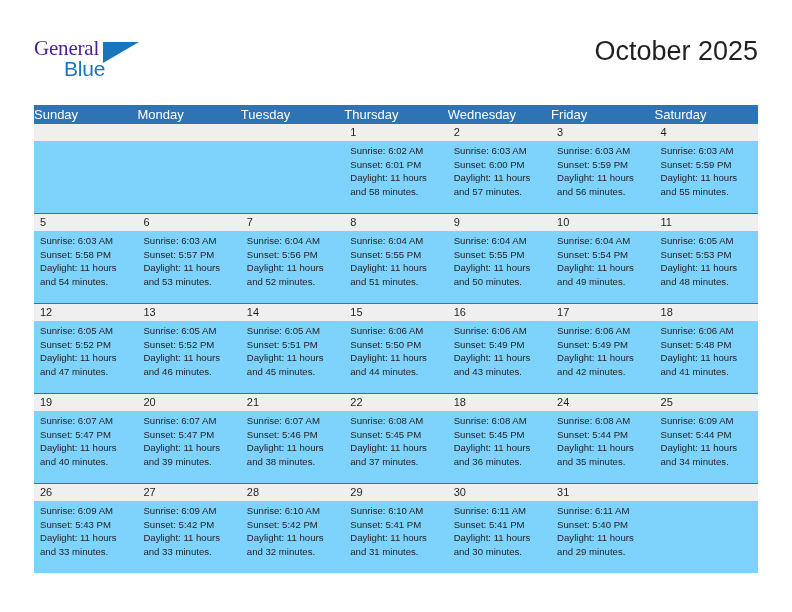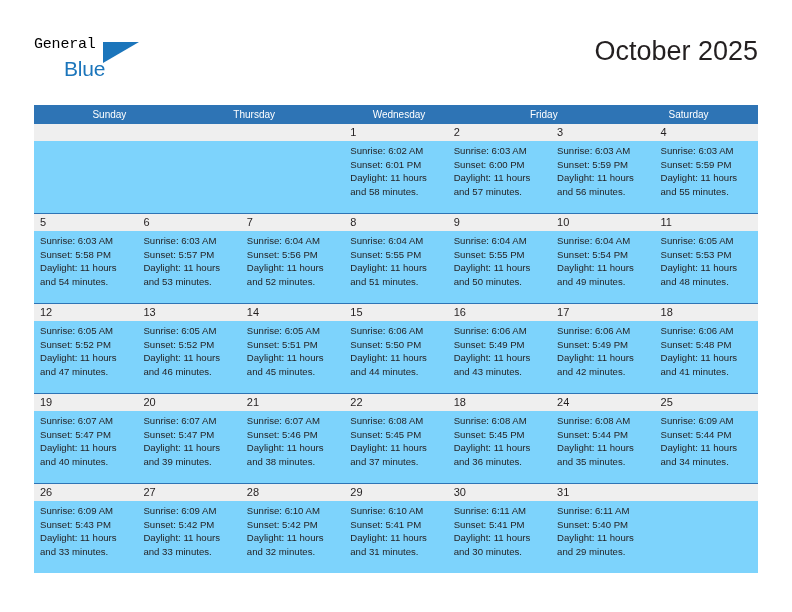--- a/index.html
+++ b/index.html
@@ -34,24 +34,24 @@
     position: absolute;
     left: 34px;
     top: 36px;
     width: 130px;
     height: 46px;
   }
   .logo-general {
     position: absolute;
     left: 0;
     top: 0;
-    font-size: 15px;
+    font-size: 21px;
     letter-spacing: -0.2px;
-    color: #000000;
-    font-family: Liberation Mono, monospace;
+    color: #4c1d95;
+    font-family: Liberation Serif, serif;
   }
   .logo-triangle {
     position: absolute;
     left: 69px;
     top: 6px;
     width: 0;
     height: 0;
     border-left: 36px solid #1b75bb;
     border-bottom: 21px solid transparent;
   }
@@ -93,26 +93,24 @@
     width: 724px;
   }
   .weekday-row {
     display: flex;
     background: #2e74b5;
     height: 19px;
   }
   .weekday {
     flex: 1 1 0;
     color: #ffffff;
-    font-size: 10px;
+    font-size: 13px;
     line-height: 19px;
-    padding-left: 6px;
     box-sizing: border-box;
     white-space: nowrap;
-    text-align: center;
   }
 
   .week {
     position: relative;
   }
   .week + .week {
     border-top: 1.5px solid #2e74b5;
   }
   .daynum-band {
     display: flex;
@@ -159,20 +157,22 @@
     </div>
 
     <div class="title">October 2025</div>
     <div class="subtitle">Hermenegildo Galeana 2da. Seccion, Mexico</div>
   </div>
 
   <div class="calendar">
 
     <div class="weekday-row">
       <div class="weekday">Sunday</div>
+      <div class="weekday">Monday</div>
+      <div class="weekday">Tuesday</div>
       <div class="weekday">Thursday</div>
       <div class="weekday">Wednesday</div>
       <div class="weekday">Friday</div>
       <div class="weekday">Saturday</div>
     </div>
 
     <div class="week">
       <div class="daynum-band">
         <div class="daynum"></div>
         <div class="daynum"></div>

